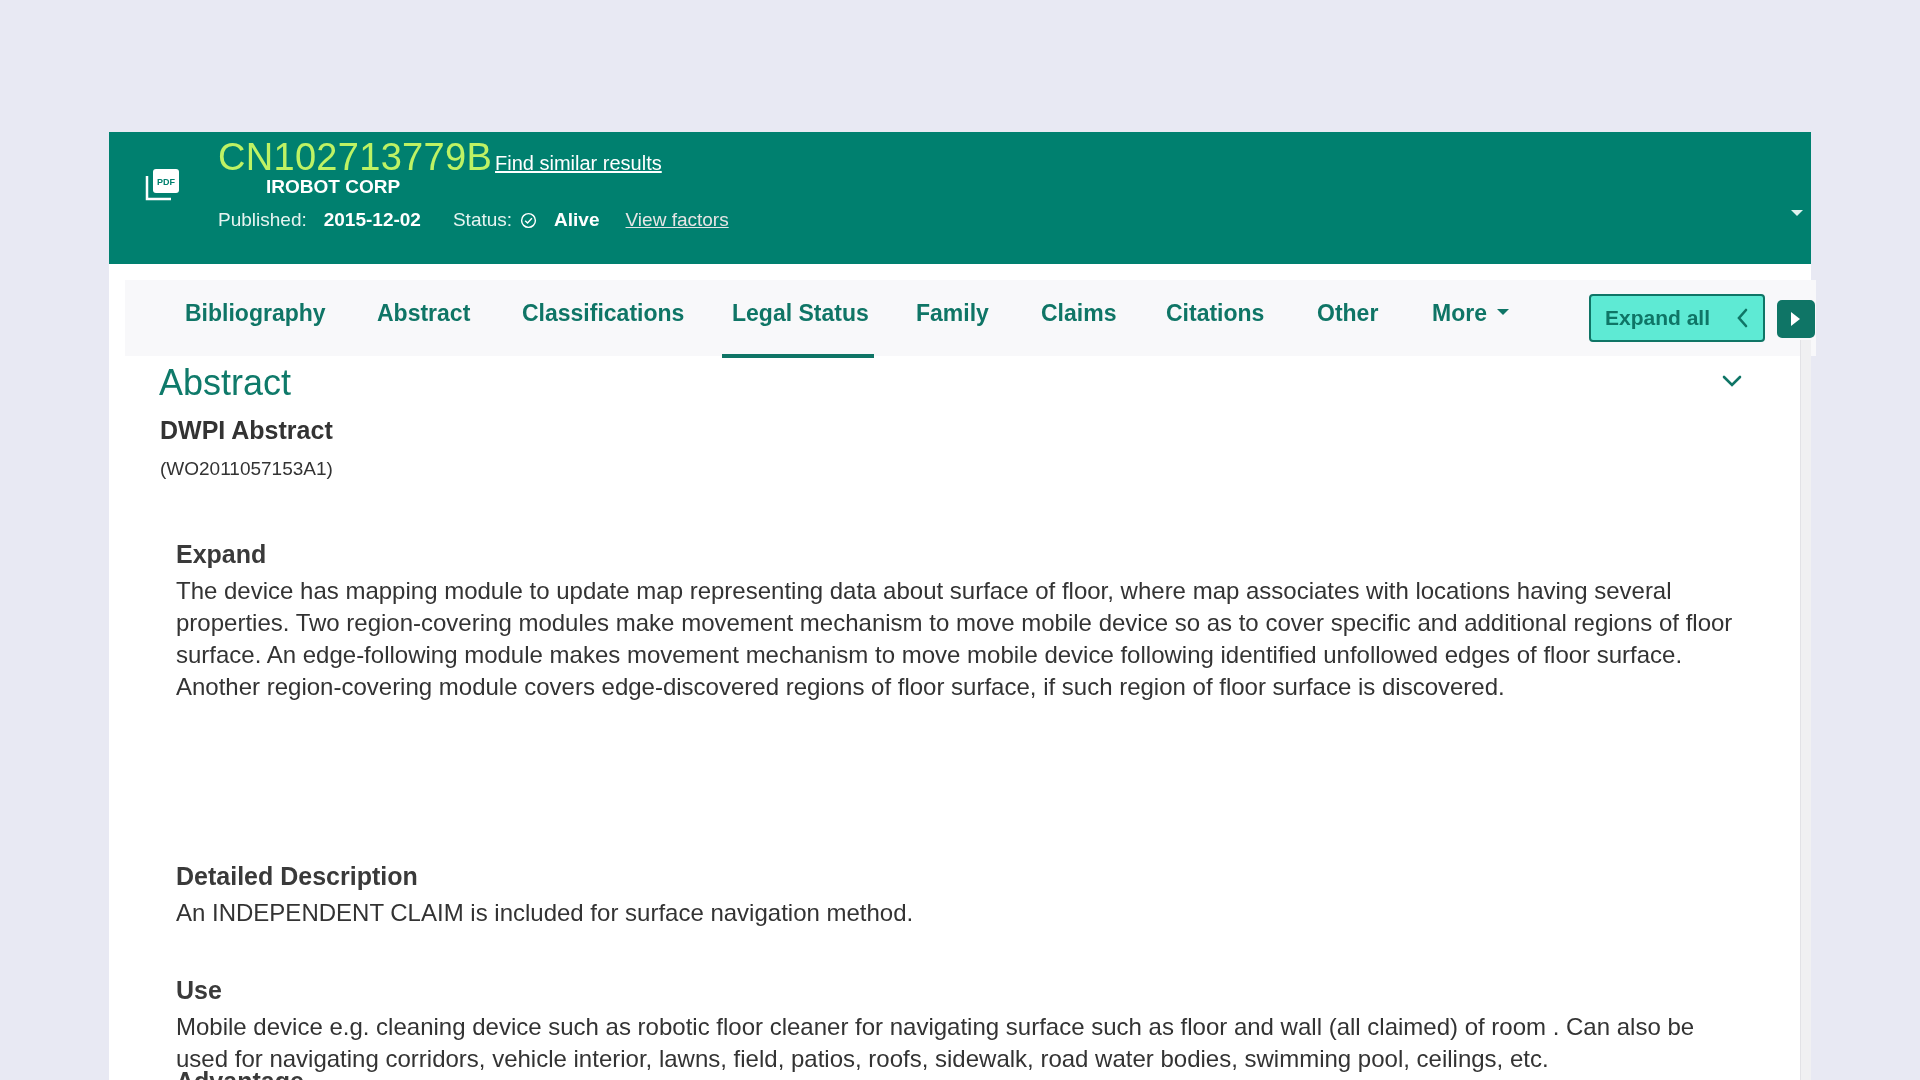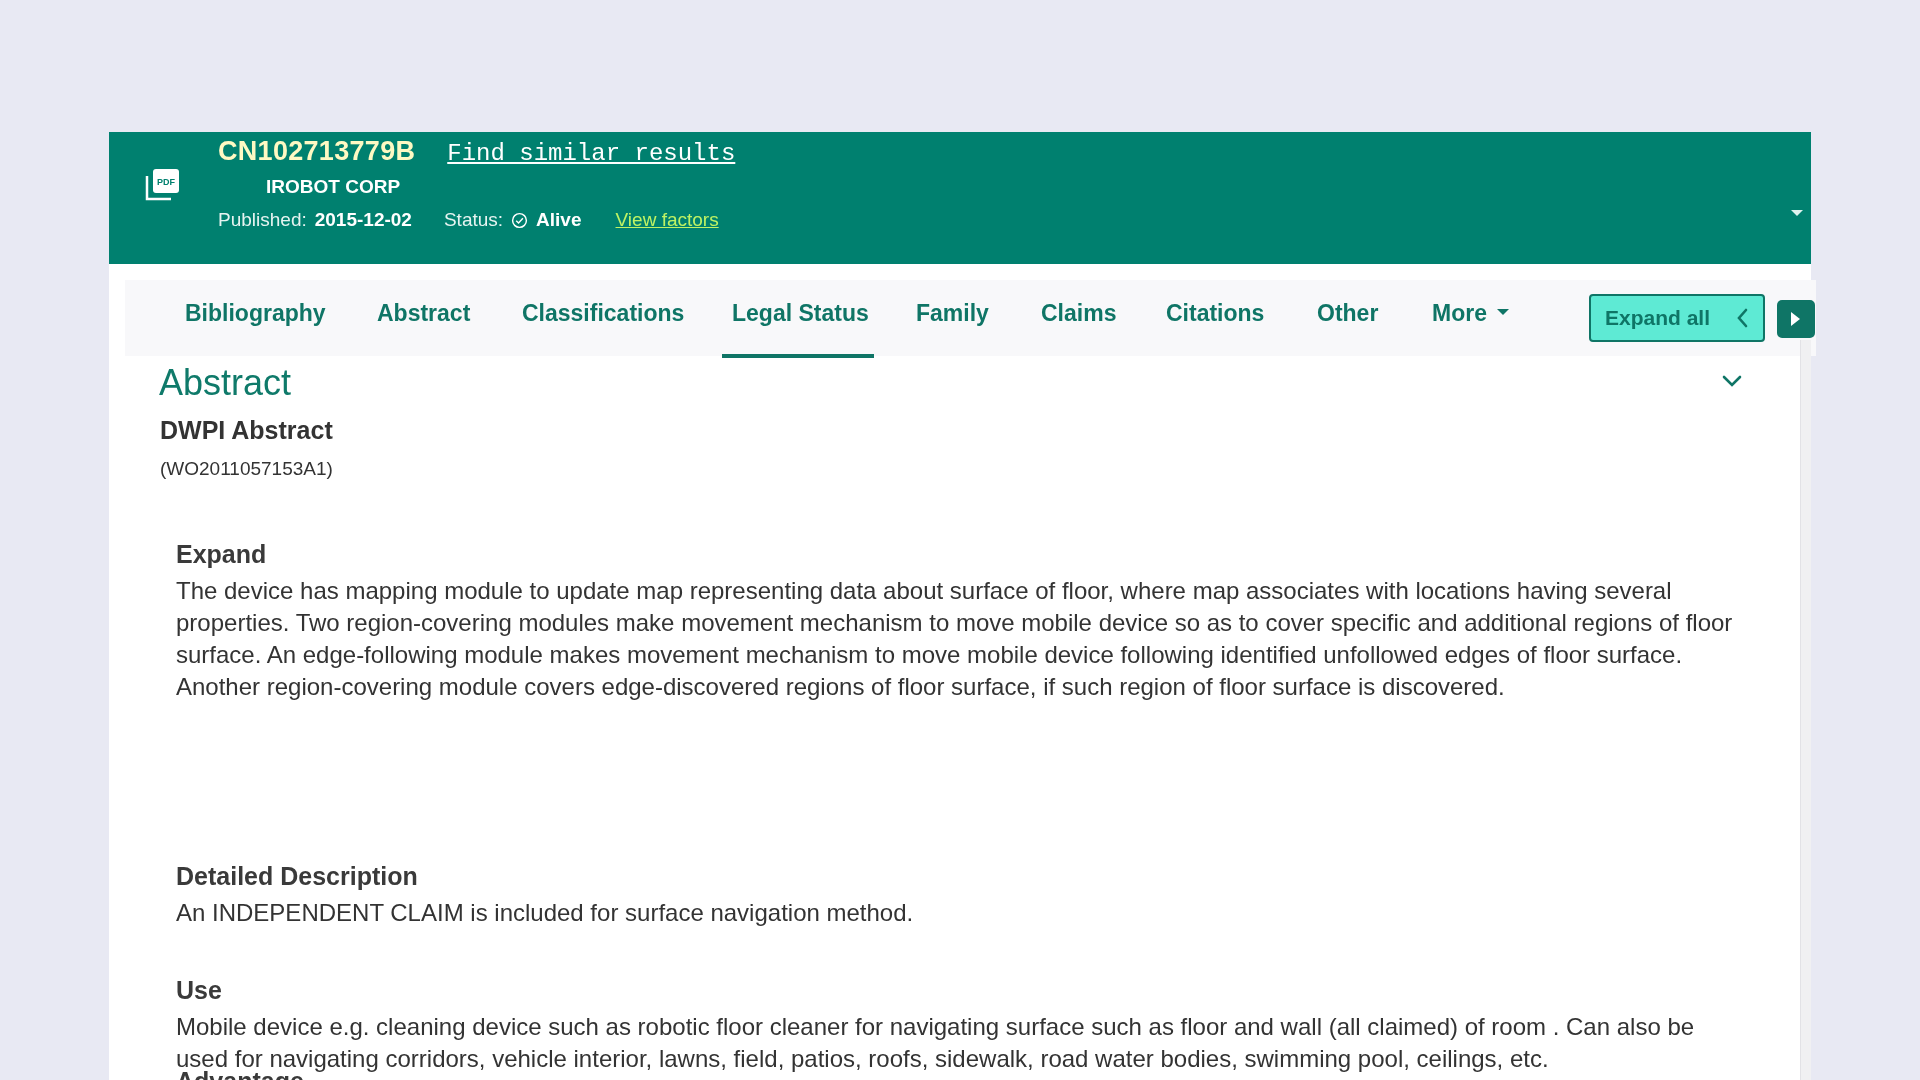--- a/index.html
+++ b/index.html
@@ -14,28 +14,28 @@
     background: #ffffff;
   }
   .header {
     position: absolute; left: 0; top: 0; width: 1702px; height: 132px;
     background: #00806f; color: #ffffff;
   }
   .pdf-icon {
     position: absolute; left: 35px; top: 36px; width: 36px; height: 34px;
   }
   .title-row { position: absolute; left: 109px; top: 4px; display: flex; align-items: baseline; }
-  .pub-number { font-size: 27px; font-weight: bold; letter-spacing: 0.3px; color: #fef9c3; }
-  .find-similar { margin-left: 32px; font-size: 24px; color: #ffffff; text-decoration: underline; cursor: pointer; font-family: Liberation Mono, monospace; }
+  .pub-number { font-size: 38px; font-weight: normal; letter-spacing: 0.3px; color: #bef264; }
+  .find-similar { margin-left: 3px; font-size: 20px; color: #ffffff; text-decoration: underline; cursor: pointer; }
   .assignee { position: absolute; left: 109px; top: 44px; font-size: 19px; font-weight: bold; color: #ffffff; margin-left: 48px; }
   .meta-row { position: absolute; left: 109px; top: 77px; display: flex; align-items: center; font-size: 19px; color: #e6f4f1; }
-  .meta-row .bold { font-weight: bold; color: #fff; margin-left: 8px; }
+  .meta-row .bold { font-weight: bold; color: #fff; margin-left: 17px; }
   .status-label { margin-left: 32px; }
   .check-icon { margin-left: 8px; width: 17px; height: 17px; display: inline-block; }
-  .view-factors { margin-left: 34px; color: #bef264; text-decoration: underline; cursor: pointer; }
+  .view-factors { margin-left: 26px; color: #e5e5e5; text-decoration: underline; cursor: pointer; }
   .header-caret {
     position: absolute; right: 8px; top: 78px; width: 0; height: 0;
     border-left: 6px solid transparent; border-right: 6px solid transparent;
     border-top: 6px solid #dff3ef;
   }
 
   .tabbar {
     position: absolute; left: 0; top: 148px; width: 1691px; height: 76px;
     background: #f8f8fa;
     margin-left: 16px;

